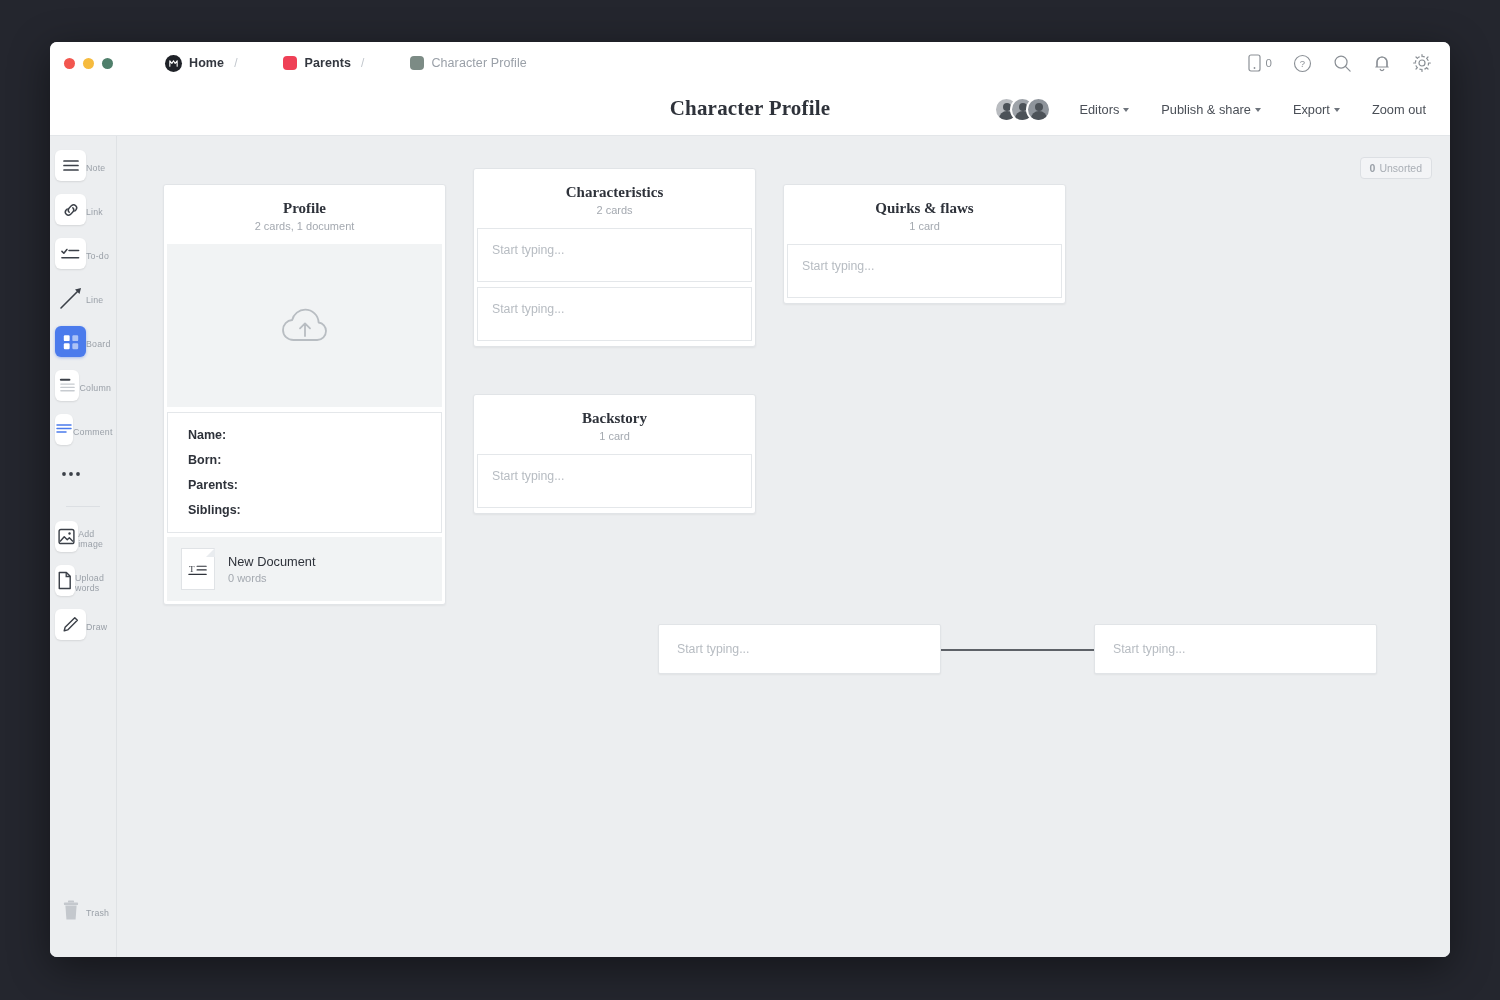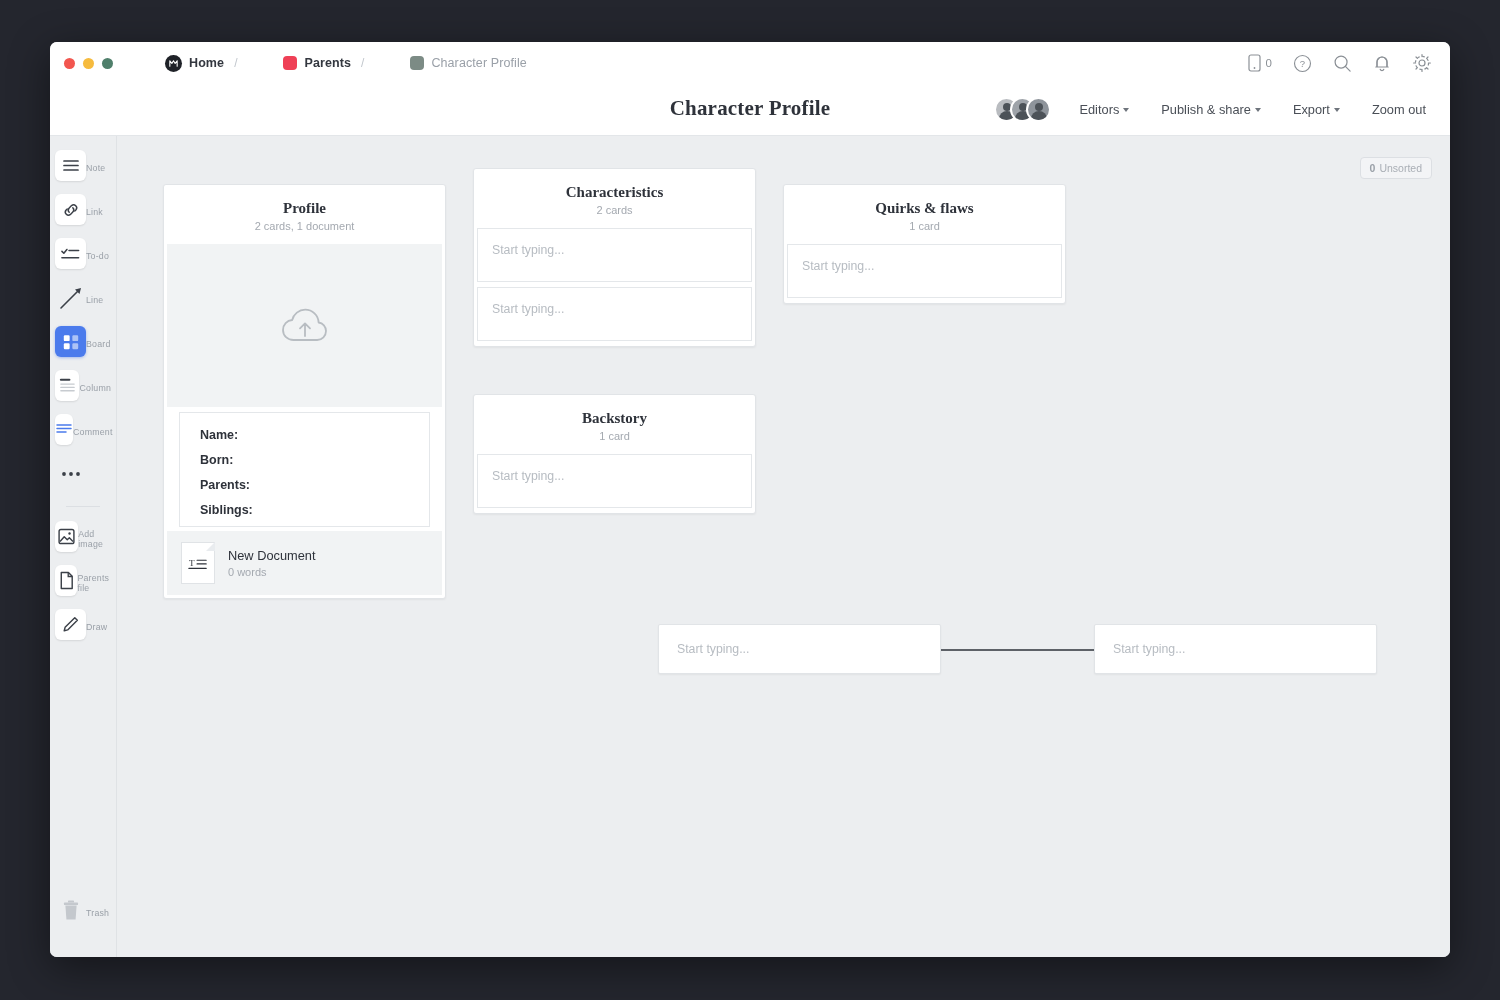--- a/index.html
+++ b/index.html
@@ -172,22 +172,22 @@
     padding: 14px 14px;
     font-size: 12.3px;
     color: #b7bcc2;
     cursor: text;
   }
   .placeholder { color: #b7bcc2; font-size: 12.3px; }
 
   .field-card {
     background: #fff;
     border: 1px solid #e4e7ea;
-    margin: 0 15px 4px;
-    padding: 15px 20px 9px;
+    margin: 0 3px 4px;
+    padding: 15px 20px 15px;
   }
   .field-row { font-size: 12.5px; font-weight: bold; color: #2e323a; margin-bottom: 11px; }
   .field-row:last-child { margin-bottom: 0; }
 
   .doc-row {
     display: flex; align-items: center; gap: 13px;
     background: #f1f3f4;
     margin: 0 3px 3px;
     padding: 11px 14px;
     cursor: pointer;
@@ -452,21 +452,21 @@
         <div class="tool-label">Add image</div>
       </div>
 
       <div class="tool">
         <div class="tool-box">
           <svg width="17" height="19" viewBox="0 0 17 20">
               <path d="M3 1.5h7.5L14.5 5.6V18.5H3z" fill="none" stroke="#3b4048" stroke-width="1.5" stroke-linejoin="round"></path>
               <path d="M10.3 1.6v4.2h4.1" fill="none" stroke="#3b4048" stroke-width="1.4"></path>
             </svg>
         </div>
-        <div class="tool-label">Parents file</div>
+        <div class="tool-label">Upload words</div>
       </div>
 
       <div class="tool">
         <div class="tool-box">
           <svg width="19" height="19" viewBox="0 0 20 20">
               <path d="M14.5 2.8l2.7 2.7L7 15.7l-3.6.9.9-3.6z" fill="none" stroke="#3b4048" stroke-width="1.5" stroke-linejoin="round"></path>
             </svg>
         </div>
         <div class="tool-label">Draw</div>
       </div>

